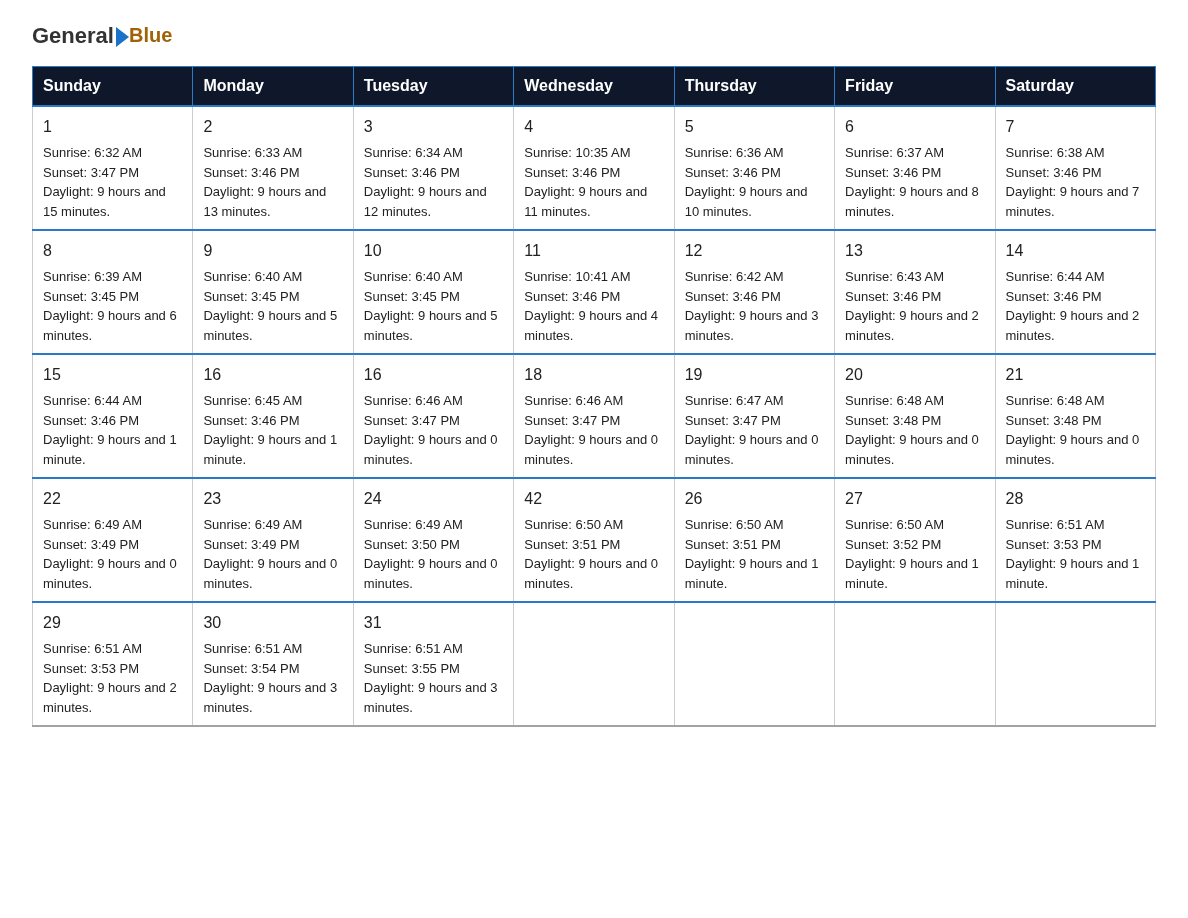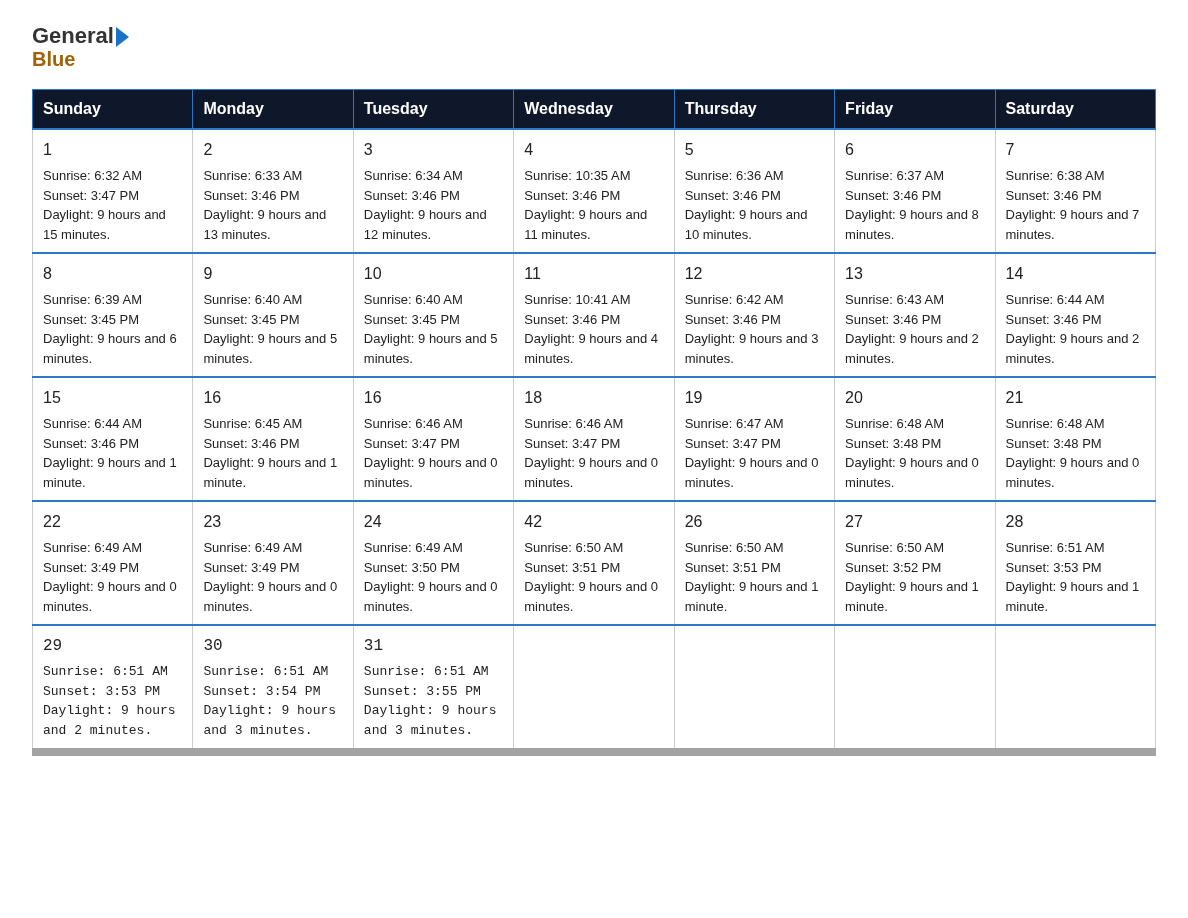--- a/index.html
+++ b/index.html
@@ -26,21 +26,21 @@
       width: 0;
       height: 0;
       border-left: 13px solid #1a73c8;
       border-top: 10px solid transparent;
       border-bottom: 10px solid transparent;
       margin-left: 2px;
       margin-top: 2px;
     }
     .logo-wrapper {
       display: flex;
-      flex-direction: column;
+      flex-direction: row;
     }
     .logo-line1 {
       display: flex;
       align-items: center;
     }
     .logo-blue {
       color: #a16207;
       font-size: 20px;
       font-weight: bold;
     }
@@ -84,22 +84,21 @@
     .calendar tbody tr td .day-number {
       font-size: 16px;
       font-weight: 400;
       margin-bottom: 4px;
       display: block;
     }
     .calendar tbody tr td.empty {
       background: #fff;
     }
     .calendar tbody tr:last-child td {
-      border-bottom: 8px solid #a3a3a3;
-      font-family: Liberation Mono, monospace;
+      border-bottom: 2px solid #a3a3a3;
     }
     .calendar tbody tr td {
       border-top: 2px solid #2a7ac7;
     }
     .calendar tbody tr td:not(:last-child) {
       border-right: 1px solid #ccc;
     }
   </style>
 </head>
 <body>

